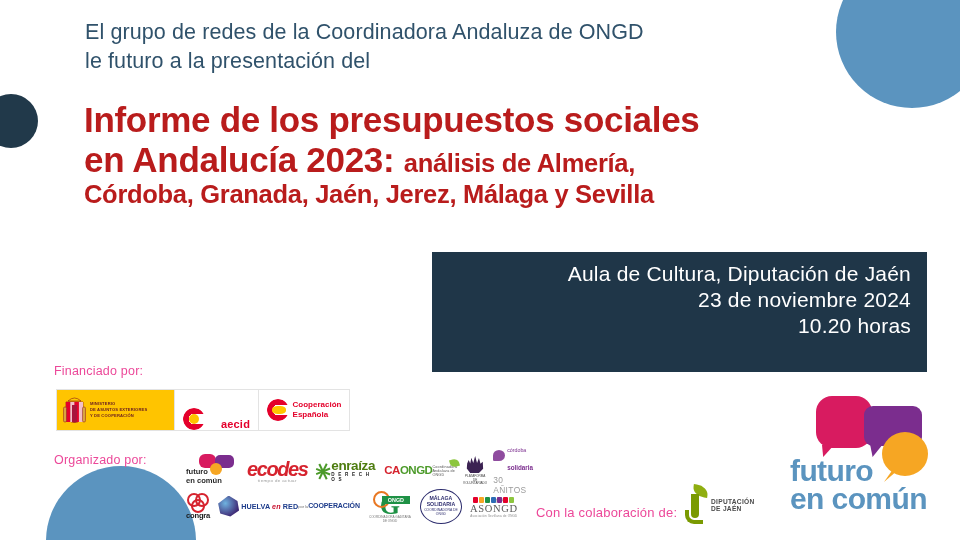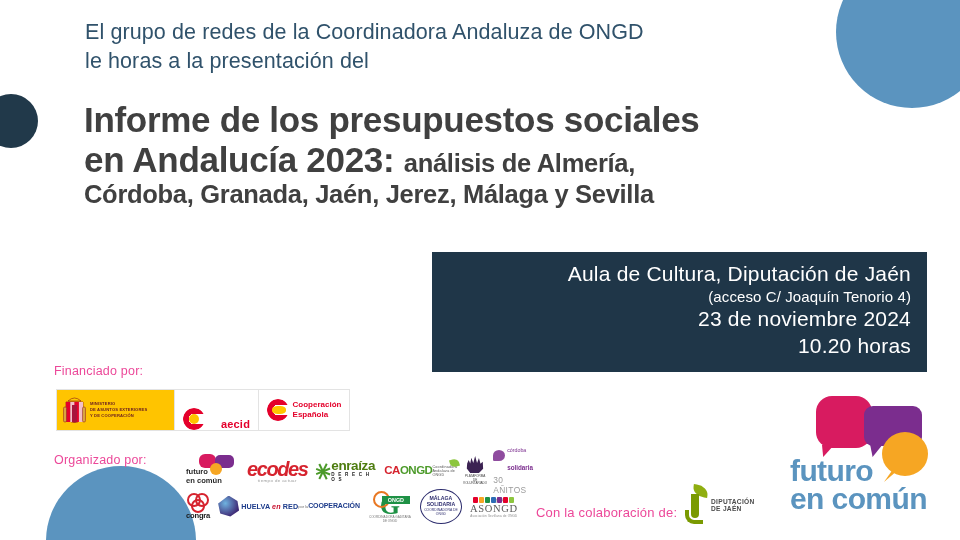--- a/index.html
+++ b/index.html
@@ -35,21 +35,21 @@
   .intro{
     position:absolute;left:85px;top:18px;width:800px;
     color:#30526b;font-size:21.5px;line-height:1.33;
     letter-spacing:.1px;font-weight:400;
   }
   .intro span{display:block;}
 
   
   .headline{
     position:absolute;left:84px;top:100px;width:810px;
-    color:#404040;font-weight:bold;line-height:1.14;
+    color:#b91c1c;font-weight:bold;line-height:1.14;
     letter-spacing:-.3px;
   }
   .hl-1,.hl-2{font-size:35px;}
   .hl-2 .sub{font-size:25.5px;}
   .hl-3{font-size:25.5px;}
   .hl-row{white-space:nowrap;}
 
   
   .infobox{
     position:absolute;left:432px;top:252px;width:495px;height:120px;
@@ -203,32 +203,31 @@
 <body>
 
 <div class="poster">
 
   <div class="deco deco-top-right"></div>
   <div class="deco deco-left-dark"></div>
   <div class="deco deco-bottom-left"></div>
 
   <div class="intro">
     <span>El grupo de redes de la Coordinadora Andaluza de ONGD</span>
-    <span>le horas a la presentación del</span>
+    <span>le futuro a la presentación del</span>
   </div>
 
   <div class="headline">
     <div class="hl-1 hl-row">Informe de los presupuestos sociales</div>
     <div class="hl-2 hl-row"><span>en Andalucía 2023:</span> <span class="sub">análisis de Almería,</span></div>
     <div class="hl-3 hl-row">Córdoba, Granada, Jaén, Jerez, Málaga y Sevilla</div>
   </div>
 
   <div class="infobox">
     <div class="ib-venue">Aula de Cultura, Diputación de Jaén</div>
-    <div class="ib-access">(acceso C/ Joaquín Tenorio 4)</div>
     <div class="ib-date">23 de noviembre 2024</div>
     <div class="ib-time">10.20 horas</div>
   </div>
 
   <div class="lbl lbl-financiado">Financiado por:</div>
   <div class="fin-strip">
     <div class="fin-cell">
       <div class="mae">
         <div class="mae-shield">
           <svg width="25" height="30" viewBox="0 0 25 30">

